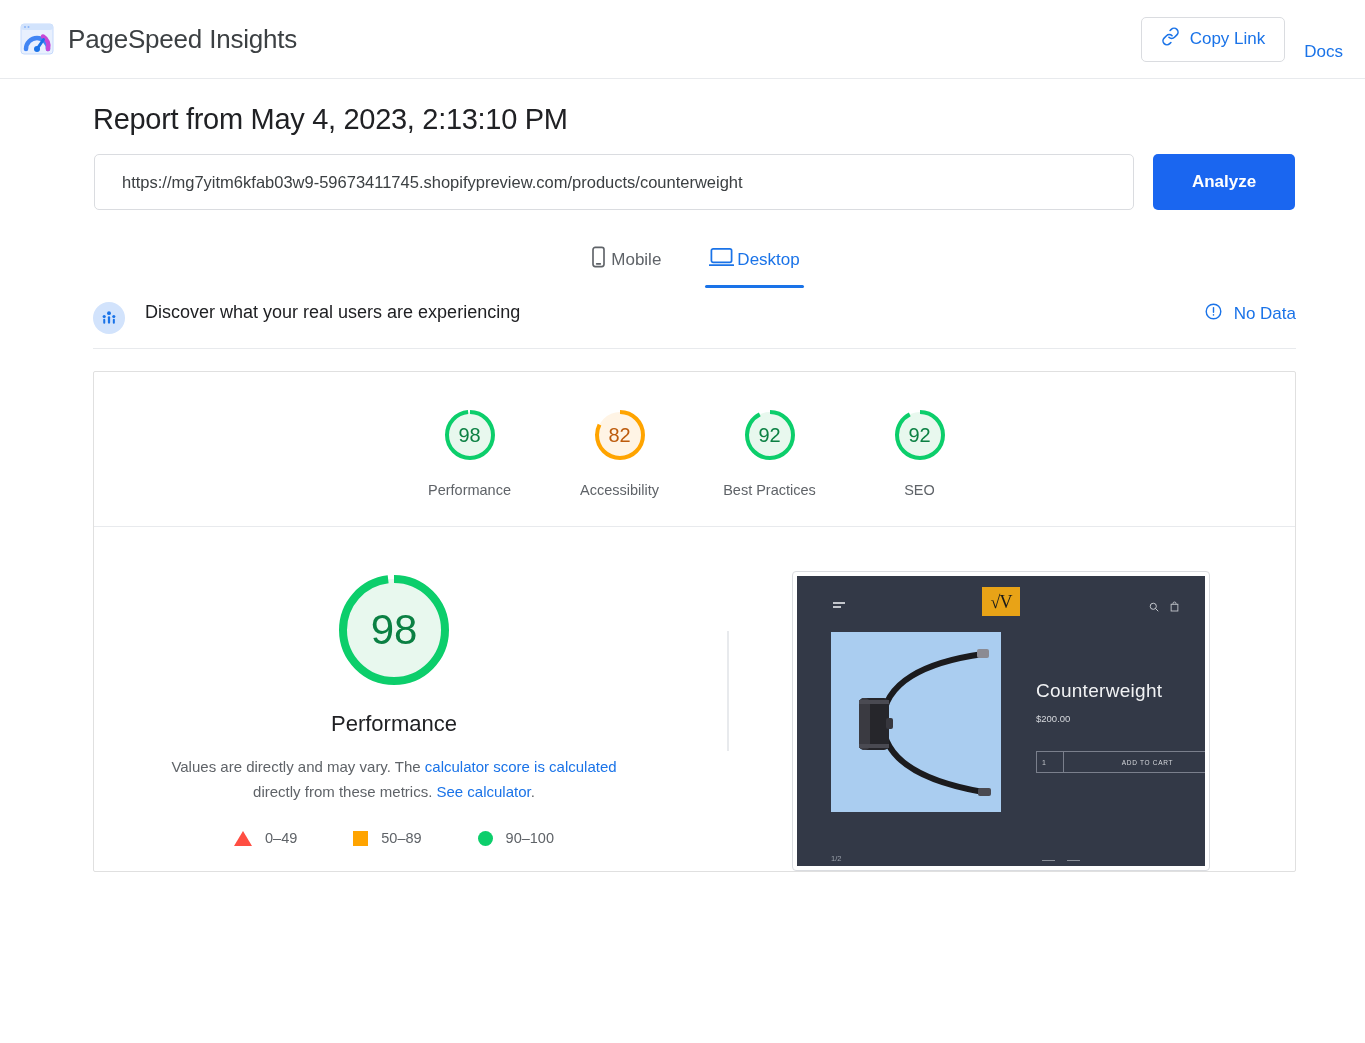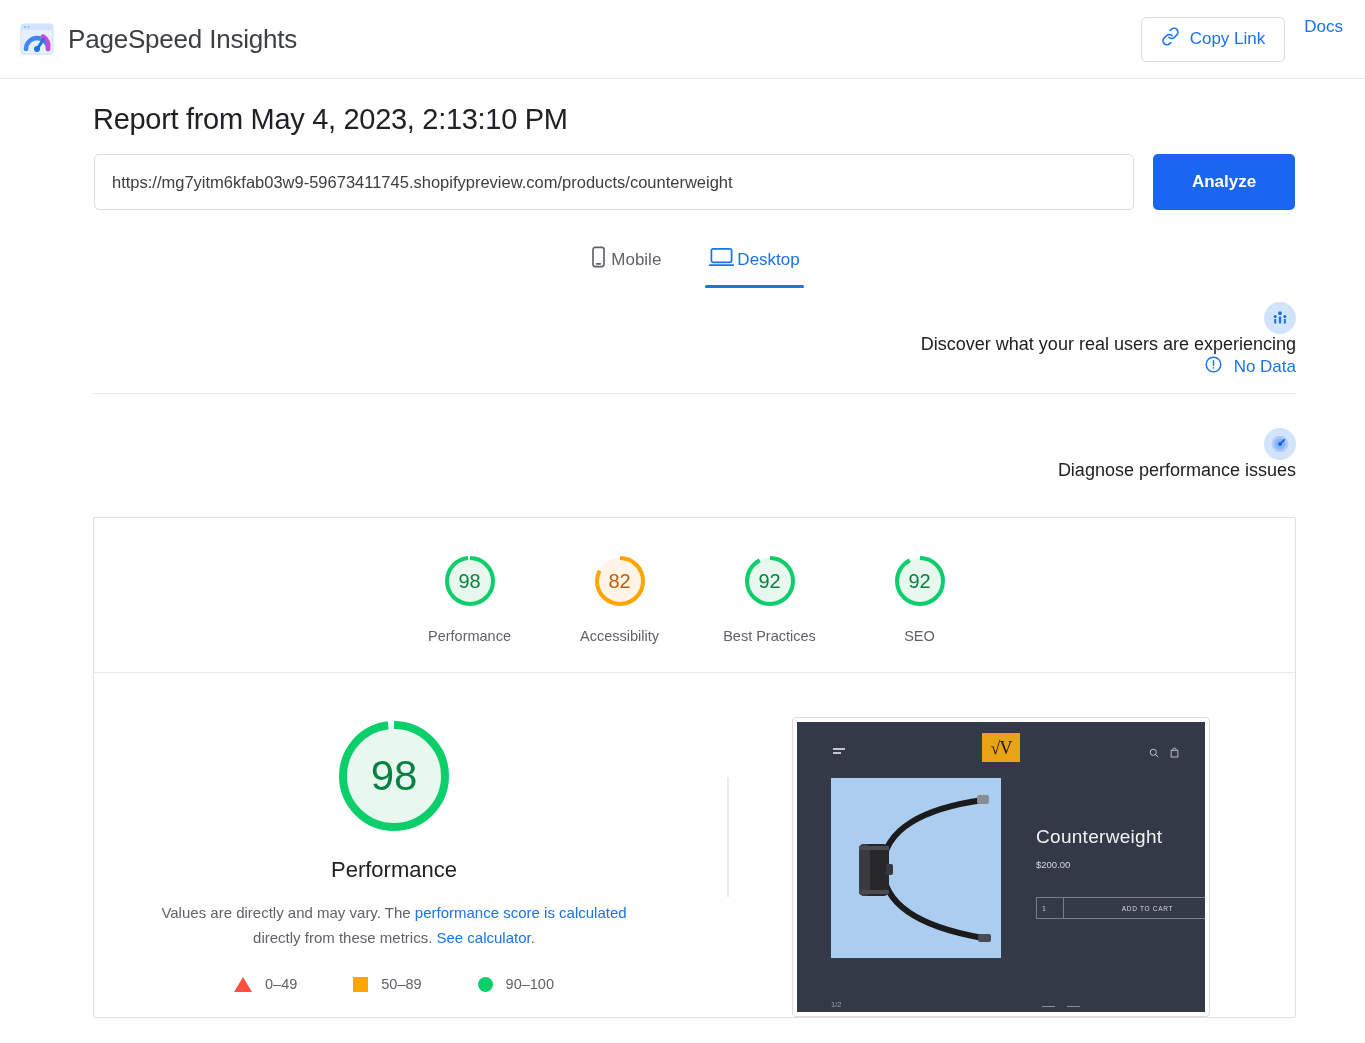--- a/index.html
+++ b/index.html
@@ -24,21 +24,21 @@
   .brand-title {
     margin-left: 13px;
     font-size: 26px;
     font-weight: 400;
     color: #3c4043;
     letter-spacing: -0.2px;
     white-space: nowrap;
   }
   .header-right {
     margin-left: auto; margin-right: 22px;
-    display: flex; align-items: flex-start; gap: 19px;
+    display: flex; align-items: flex-end; gap: 19px;
   }
   .copy-link-btn {
     display: flex; align-items: center; gap: 10px;
     height: 45px; padding: 0 19px;
     border: 1px solid #dadce0; border-radius: 5px;
     background: #fff; cursor: pointer;
     color: #1a73e8; font-size: 17px;
     font-family: "Liberation Sans", sans-serif;
     white-space: nowrap;
   }
@@ -57,21 +57,21 @@
   }
 
   .url-row {
     margin: 18px 0 0 82px;
     display: flex; align-items: center; gap: 19px;
     width: 1201px;
   }
   .url-input {
     flex: 1; height: 56px;
     border: 1px solid #dadce0; border-radius: 5px;
-    padding: 0 17px;
+    padding: 0 27px;
     font-size: 16.5px; color: #3c4043;
     font-family: "Liberation Sans", sans-serif;
     background: #fff; outline: none;
   }
   .analyze-btn {
     width: 142px; height: 56px;
     background: #1a66f0; color: #fff;
     border: none; border-radius: 5px;
     font-size: 17px; font-weight: 700; cursor: pointer;
     font-family: "Liberation Sans", sans-serif;
@@ -91,23 +91,22 @@
   .tab.active { color: #1a73e8; }
   .tab.active::after {
     content: ""; position: absolute;
     left: 0; right: 0; bottom: 0; height: 3px;
     background: #1a73e8; border-radius: 2px;
   }
 
   
   .section-row {
     margin: 0 auto; width: 1203px;
-    display: flex; align-items: flex-end;
+    display: flex; align-items: flex-start;
     padding: 14px 0;
-    flex-direction: column;
   }
   .section-icon-wrap {
     width: 32px; height: 32px; border-radius: 50%;
     display: flex; align-items: center; justify-content: center;
     flex-shrink: 0;
   }
   .icon-users { background: #d2e3fc; }
   .icon-diagnose { background: #d2e3fc; }
   .section-label {
     margin-left: 20px; font-size: 18px; color: #202124;
@@ -351,31 +350,20 @@
           <circle cx="12" cy="12" r="9.2"></circle>
           <line x1="12" y1="7.2" x2="12" y2="13" stroke-linecap="round"></line>
           <circle cx="12" cy="16.3" r="1" fill="#1a73e8" stroke="none"></circle>
         </svg>
       </span>
       <span>No Data</span>
     </span>
   </div>
   <div class="divider-full"></div>
 
-  <div class="section-row" style="padding-top:34px;">
-    <span class="section-icon-wrap icon-diagnose">
-      <svg width="20" height="20" viewBox="0 0 24 24">
-        <circle cx="12" cy="12" r="10" fill="#aecbfa"></circle>
-        <circle cx="12" cy="12" r="6.6" fill="#8ab4f8"></circle>
-        <path d="M12 12 L17 7" stroke="#1967d2" stroke-width="2.2" stroke-linecap="round"></path>
-        <circle cx="12" cy="12" r="2.4" fill="#1967d2"></circle>
-      </svg>
-    </span>
-    <span class="section-label">Diagnose performance issues</span>
-  </div>
 
   <div class="report-card">
 
     <div class="gauge-strip">
 
       <div class="gauge-item">
         <div class="gauge-small">
           <svg width="58" height="58" viewBox="0 0 58 58">
             <circle cx="29" cy="29" r="23" fill="#e8f8ee"></circle>
             <circle cx="29" cy="29" r="23" fill="none" stroke="#0cce6b" stroke-width="4" stroke-dasharray="141.6 144.5" stroke-linecap="butt"></circle>
@@ -426,21 +414,21 @@
       <div class="perf-left">
         <div class="gauge-big">
           <svg width="118" height="118" viewBox="0 0 118 118">
             <circle cx="59" cy="59" r="51" fill="#e8f8ee"></circle>
             <circle cx="59" cy="59" r="51" fill="none" stroke="#0cce6b" stroke-width="8" stroke-dasharray="314 320.4" stroke-linecap="butt"></circle>
           </svg>
           <span class="val">98</span>
         </div>
         <div class="perf-title">Performance</div>
         <div class="perf-desc">
-          <span>Values are directly and may vary. The </span><a>performance score is calculated</a><span> directly from these metrics. </span><a>See calculator</a><span>.</span>
+          <span>Values are directly and may vary. The </span><a>calculator score is calculated</a><span> directly from these metrics. </span><a>See calculator</a><span>.</span>
         </div>
         <div class="legend">
           <span class="legend-item">
             <i class="lg-tri"></i>
             <span>0–49</span>
           </span>
           <span class="legend-item">
             <i class="lg-sq"></i>
             <span>50–89</span>
           </span>

